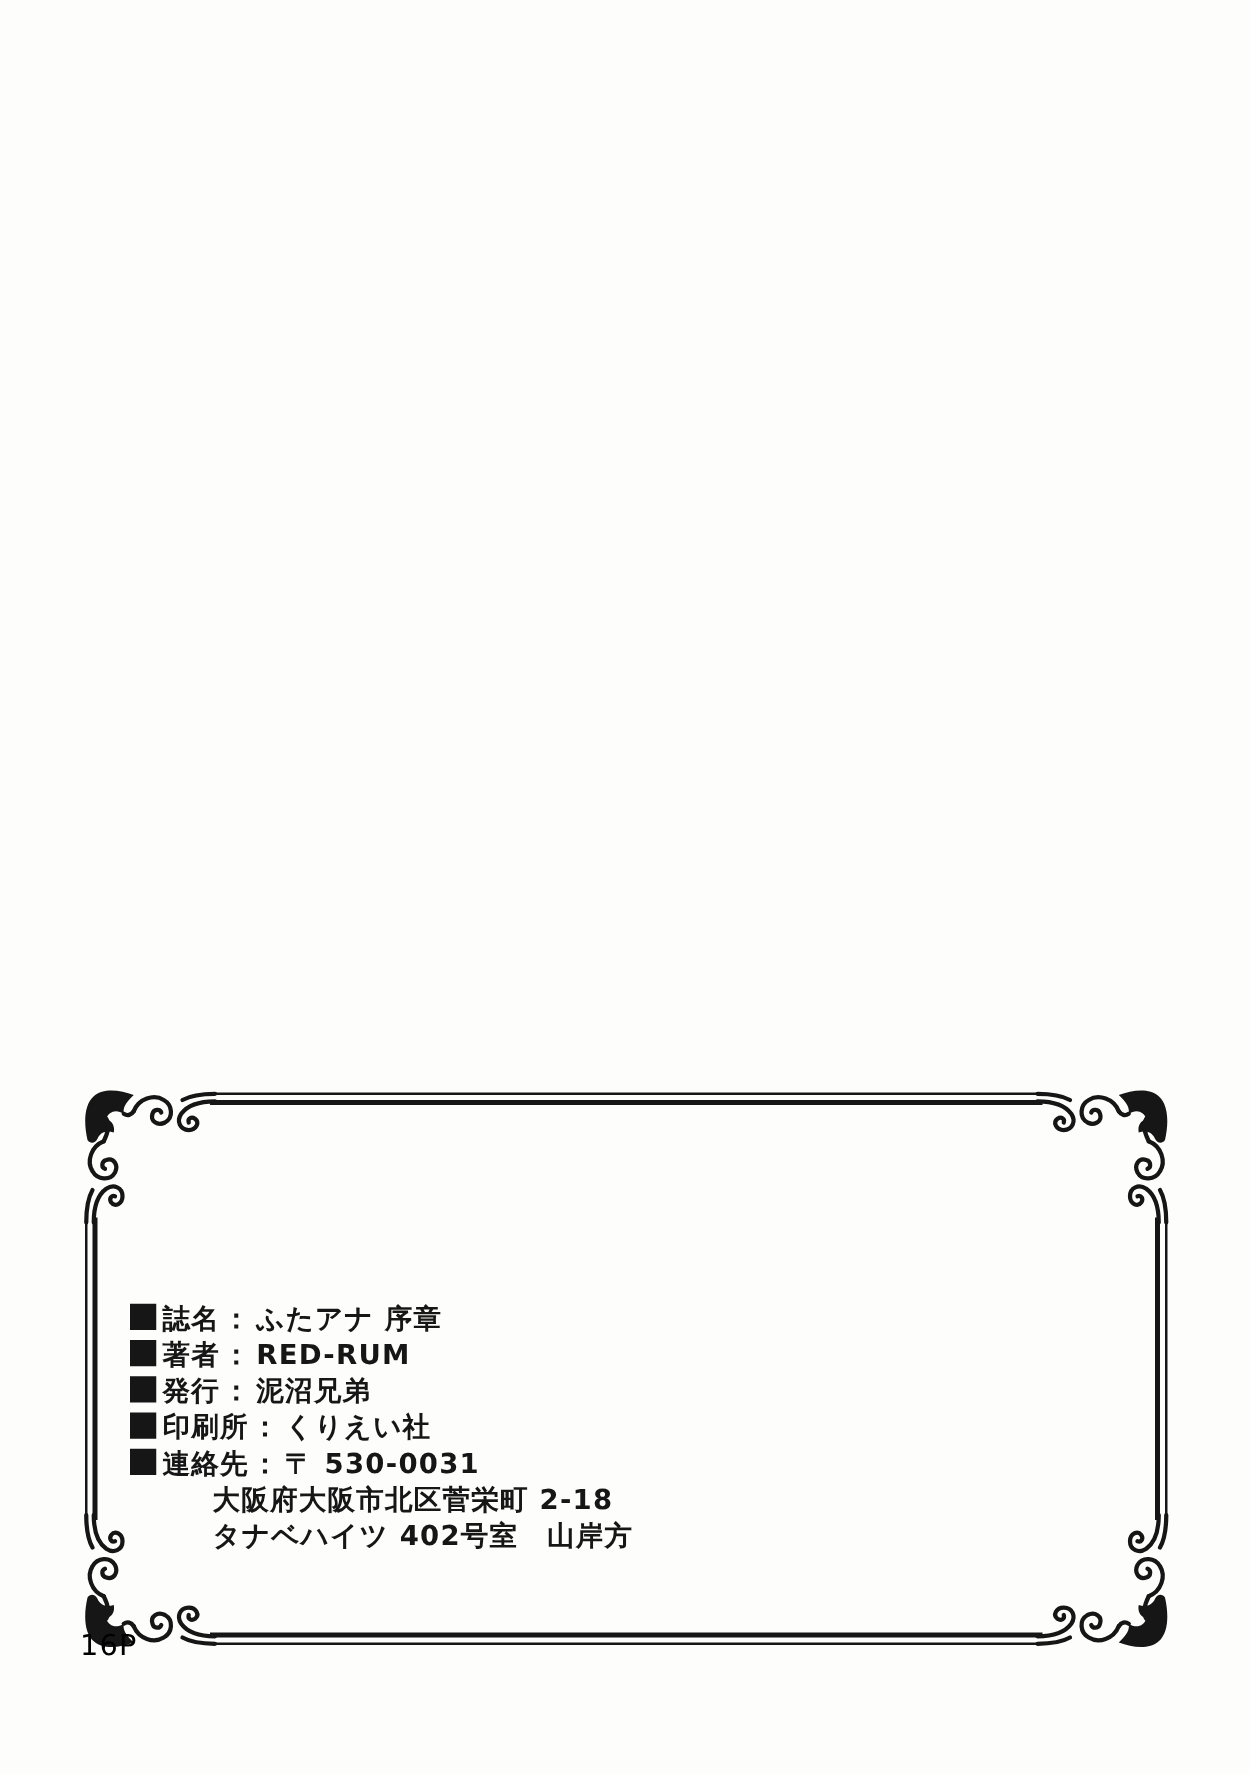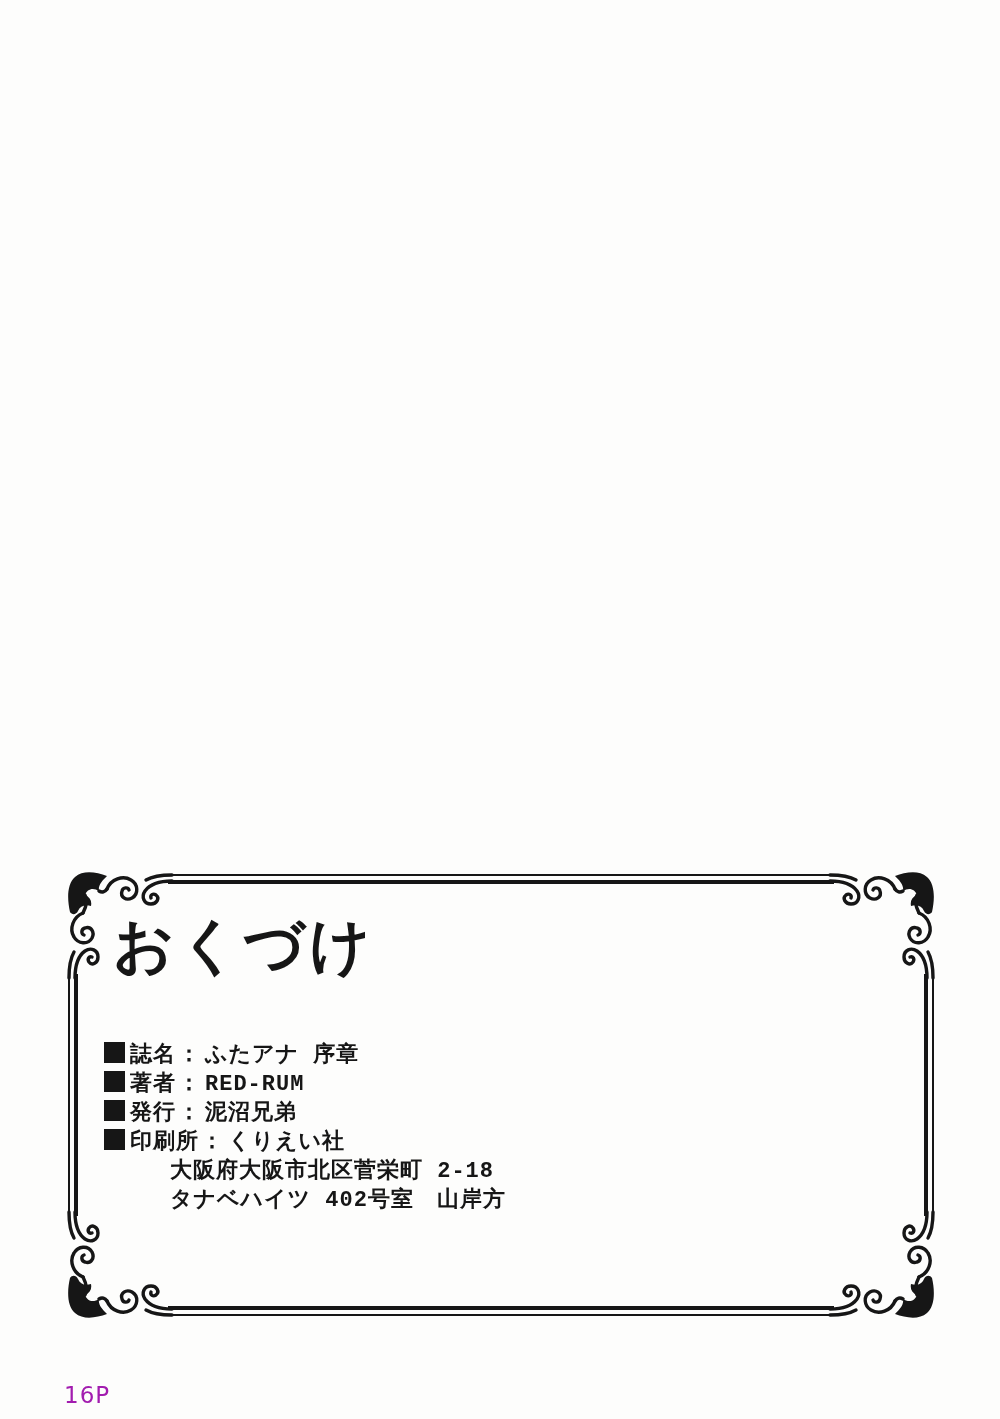--- a/index.html
+++ b/index.html
@@ -49,40 +49,39 @@
   }
 
   .entries {
     position: absolute;
     left: 38px; top: 169px;
     font-size: 22px;
     font-weight: 700;
     line-height: 29px;
     letter-spacing: 1px;
     white-space: nowrap;
-    font-family: Liberation Mono, monospace;
   }
   .row { height: 29px; }
   .bullet-sq {
     display: inline-block;
     width: 21px; height: 21px;
     background: #161616;
     margin-right: 5px;
     vertical-align: -2px;
   }
   .sep { margin: 0 4px 0 2px; }
   .addr { margin-left: 66px; }
 
   .page-number {
     position: absolute;
-    left: 64px; top: 1382px;
+    left: 64px; top: 1304px;
     font-size: 23px;
     font-weight: 400;
     letter-spacing: 1px;
-    color: #a21caf;
+    color: #000000;
   }
 </style>
 </head>
 <body>
 
 <div class="frame">
 
   <svg class="corner tl" viewBox="0 0 115 115" aria-hidden="true">
     <defs>
       <g id="orn" stroke="#161616" stroke-width="3.4" fill="none" stroke-linecap="round">
@@ -111,40 +110,42 @@
 
   <div class="bline b-top-thin"></div>
   <div class="bline b-top-thick"></div>
   <div class="bline b-bot-thin"></div>
   <div class="bline b-bot-thick"></div>
   <div class="bline b-left-thin"></div>
   <div class="bline b-left-thick"></div>
   <div class="bline b-right-thin"></div>
   <div class="bline b-right-thick"></div>
 
-  <h1 class="title">おくづけ</h1>
 
   <div class="entries">
 
     <div class="row">
       <span class="bullet-sq"></span><span>誌名</span><span class="sep">：</span><span>ふたアナ 序章</span>
     </div>
 
     <div class="row">
       <span class="bullet-sq"></span><span>著者</span><span class="sep">：</span><span>RED-RUM</span>
     </div>
 
     <div class="row">
       <span class="bullet-sq"></span><span>発行</span><span class="sep">：</span><span>泥沼兄弟</span>
     </div>
 
 
     <div class="row">
       <span class="bullet-sq"></span><span>印刷所</span><span class="sep">：</span><span>くりえい社</span>
     </div>
 
+    <div class="row">
+      <span class="bullet-sq"></span><span>連絡先</span><span class="sep">：</span><span>〒 530-0031</span>
+    </div>
 
     <div class="row addr">大阪府大阪市北区菅栄町 2-18</div>
     <div class="row addr">タナベハイツ 402号室　山岸方</div>
   </div>
 </div>
 
 <div class="page-number">16P</div>
 
 </body></html>

